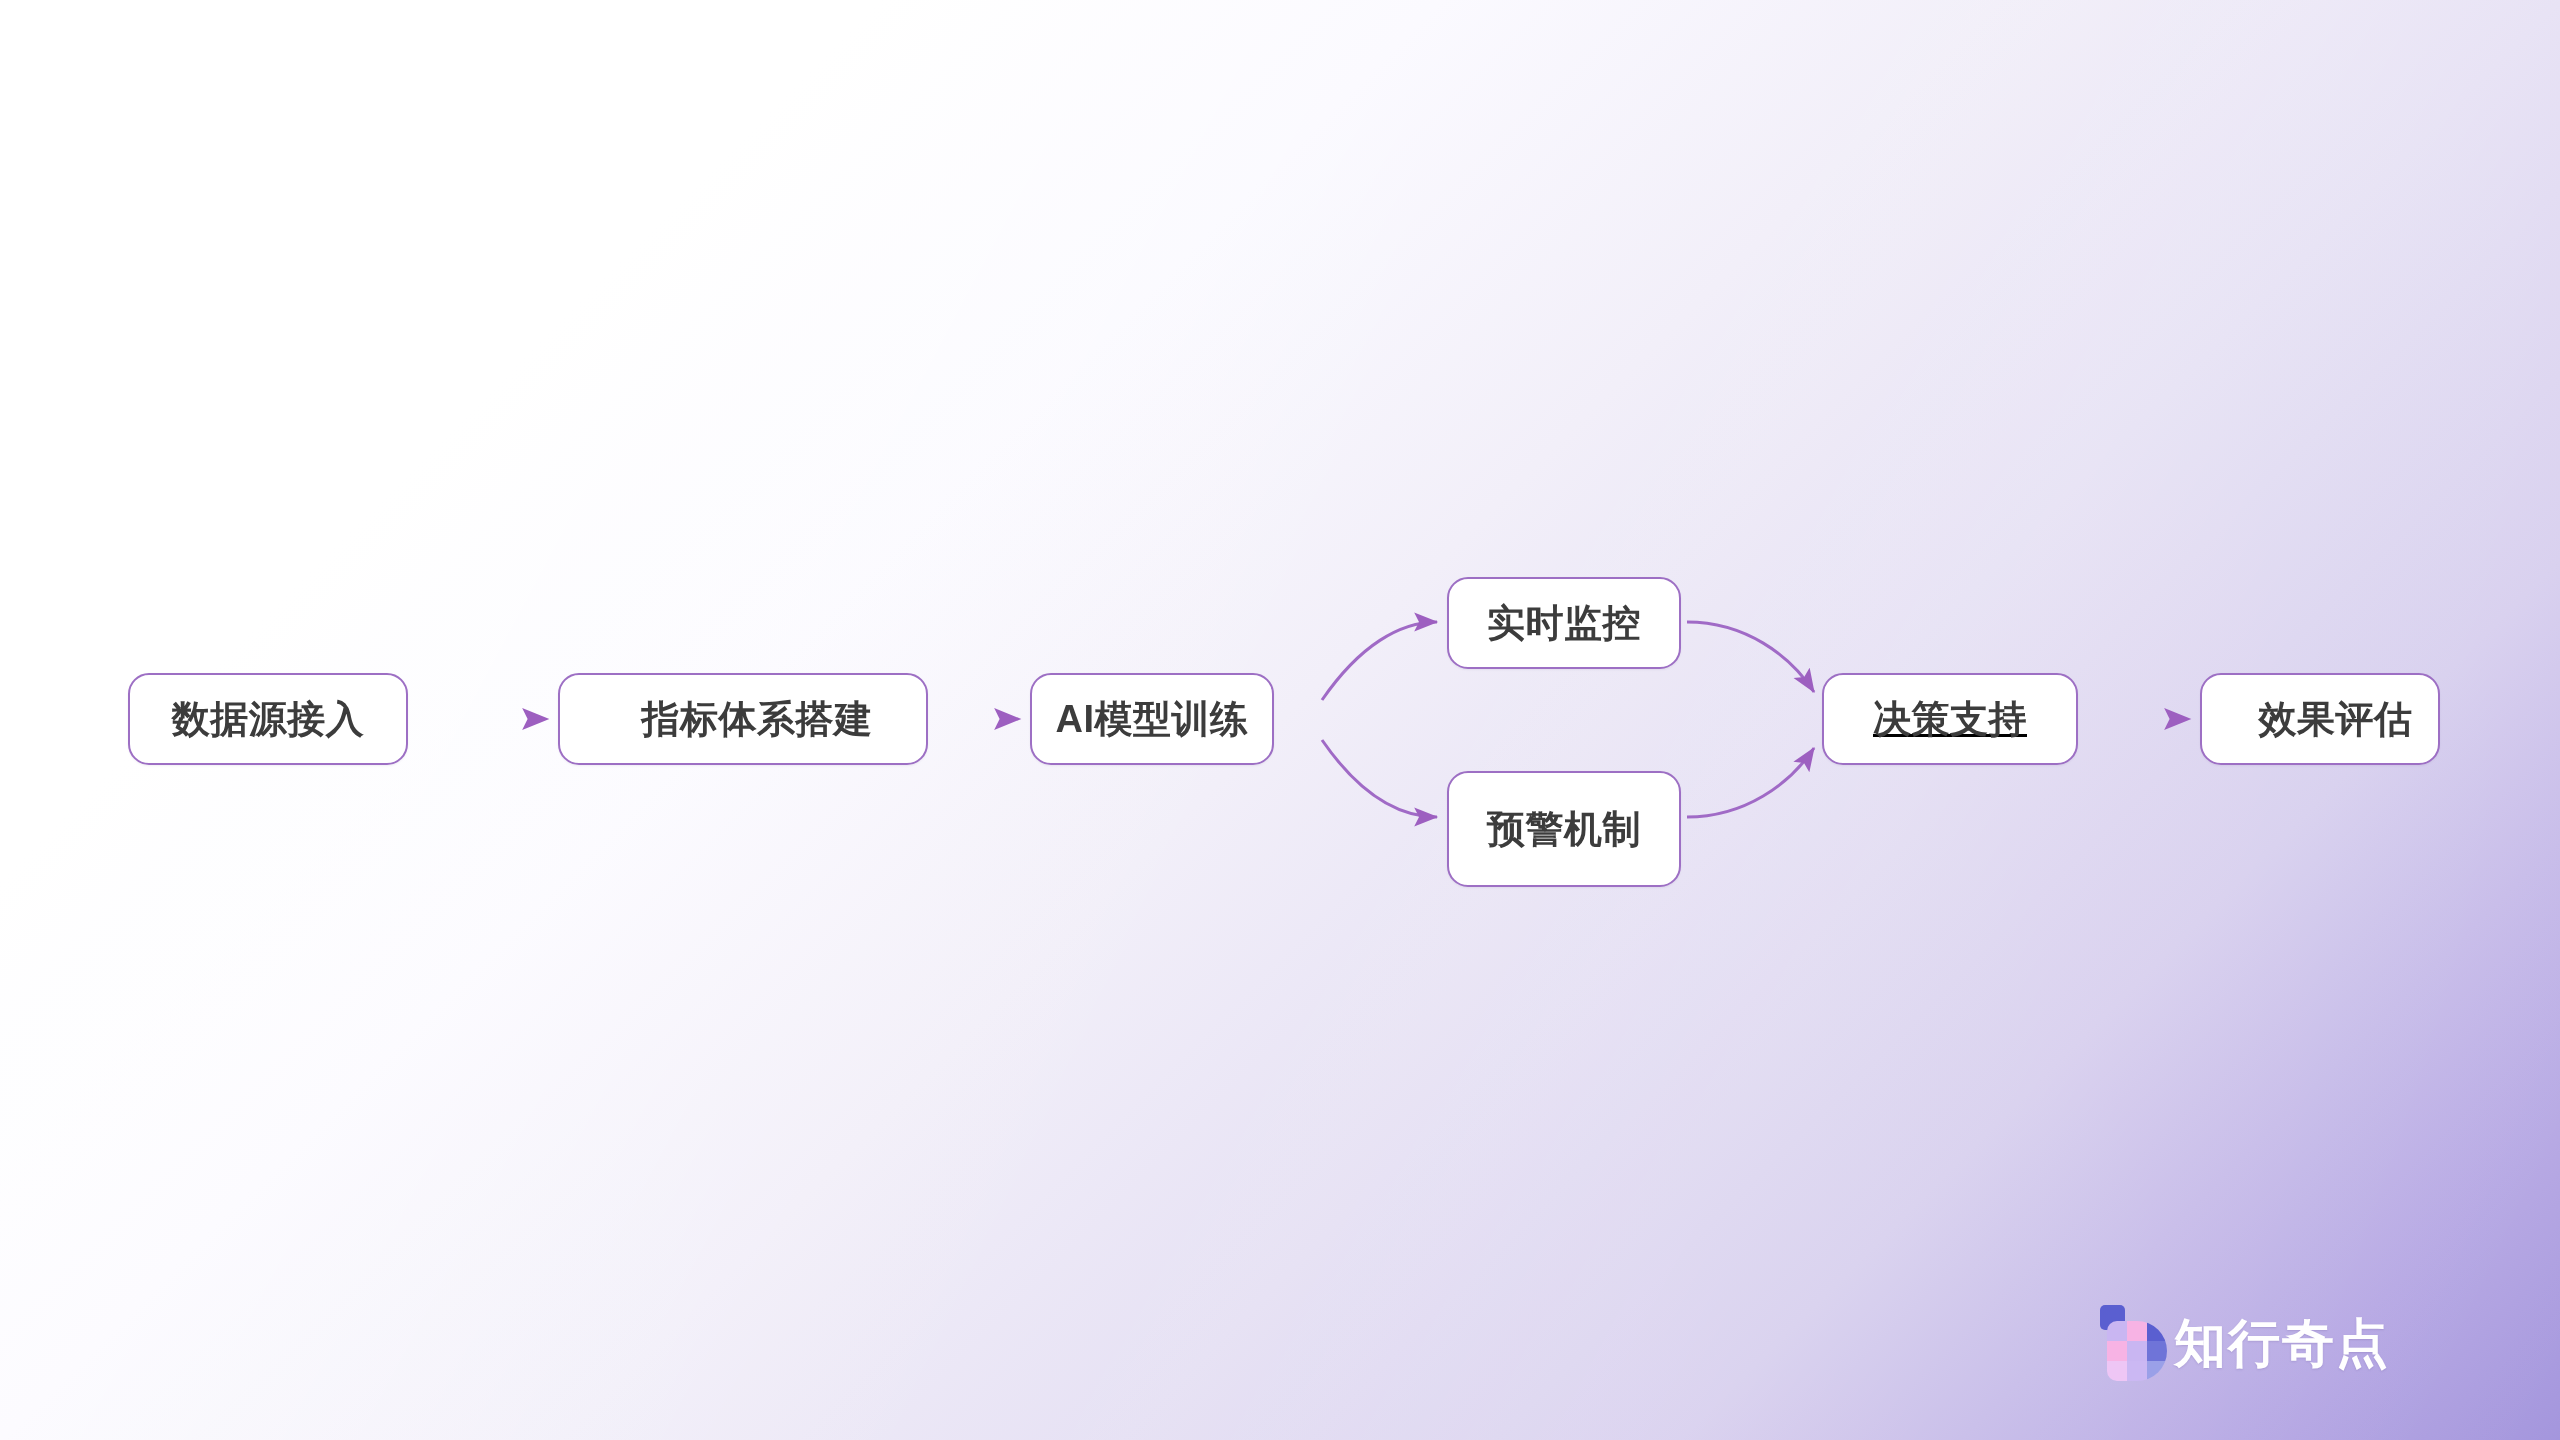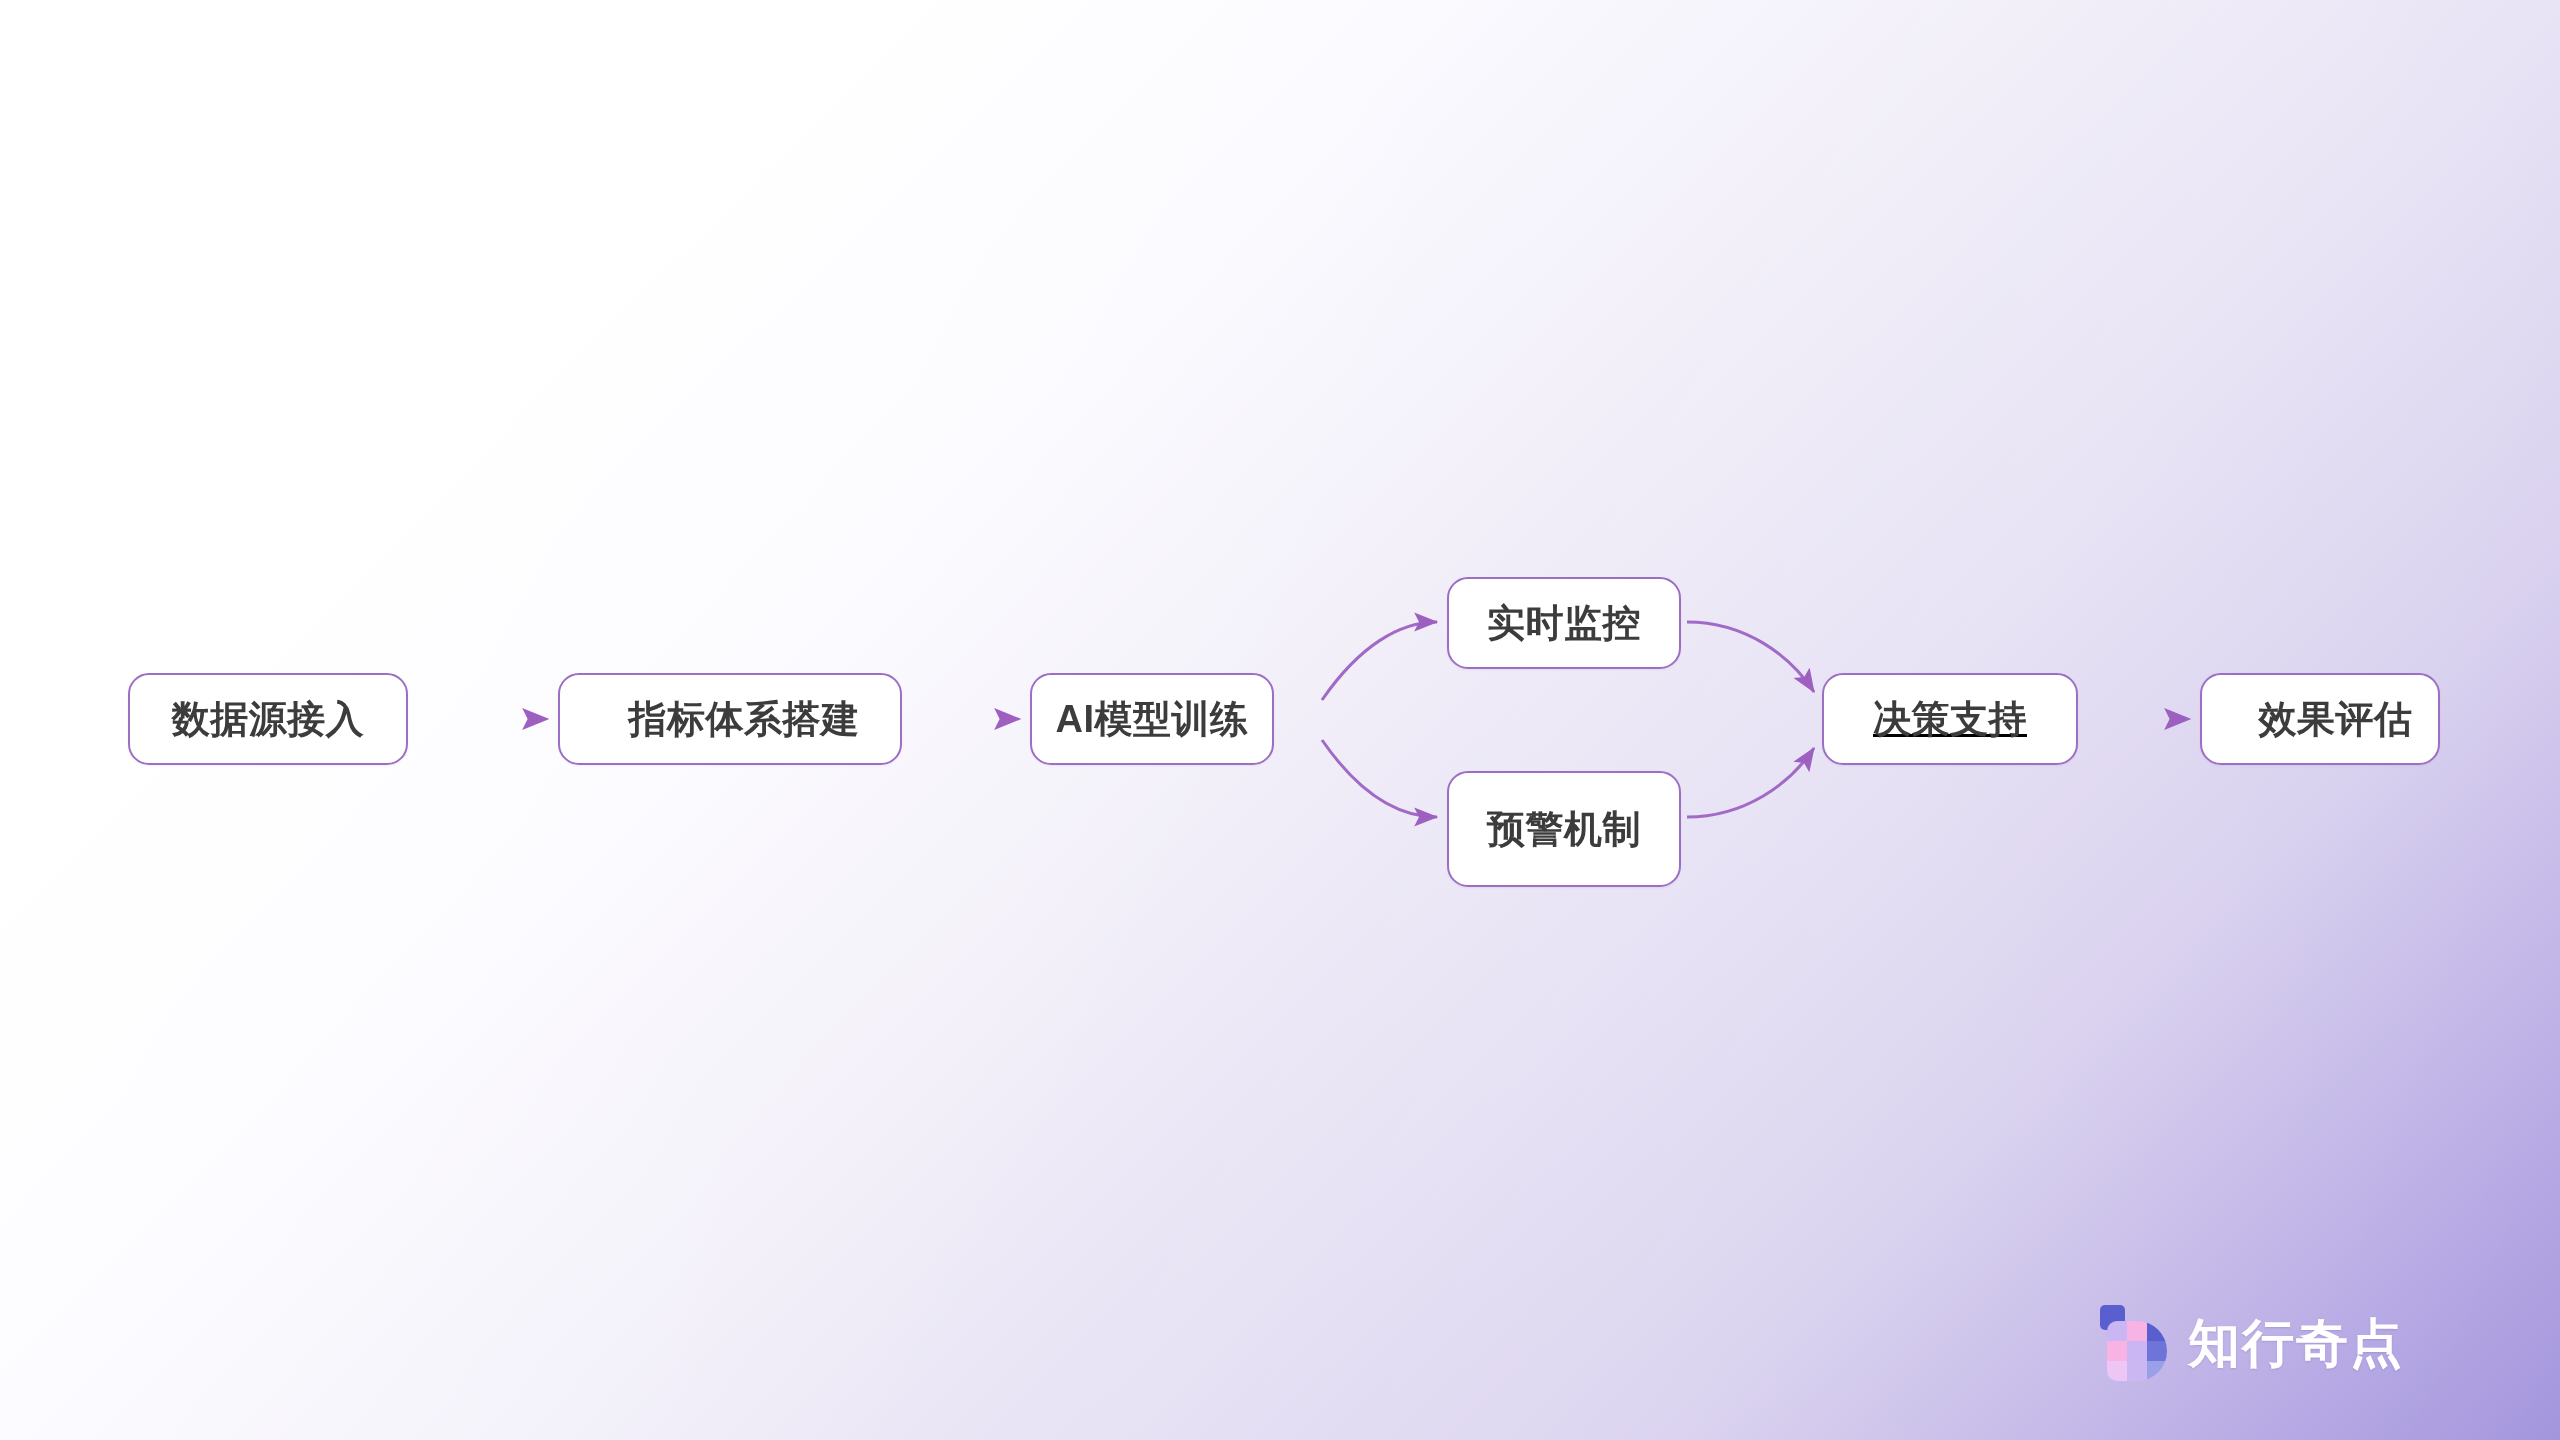--- a/index.html
+++ b/index.html
@@ -66,21 +66,21 @@
     white-space: nowrap;
     line-height: 1;
   }
   
   #brand {
     position: absolute;
     left: 2098px;
     top: 1305px;
     display: flex;
     align-items: center;
-    gap: 18px;
+    gap: 4px;
   }
   #brand-mark {
     position: relative;
     width: 72px;
     height: 76px;
   }
   #brand-mark .chip {
     position: absolute;
     left: 2px;
     top: 0px;
@@ -143,21 +143,21 @@
 
     <path d="M1687,817 C1745,817 1790,784 1814,748" fill="none" stroke="#a06ac6" stroke-width="3" marker-end="url(#arrowhead)"></path>
 
     <line x1="2062" y1="719" x2="2190" y2="719" stroke="url(#edgeFadeH)" stroke-width="3.4" marker-end="url(#arrowhead)"></line>
   </svg>
 
   <div class="node" style="left:128px; top:673px; width:280px; height:92px;">
     <span class="node-label">数据源接入</span>
   </div>
 
-  <div class="node" style="left:558px; top:673px; width:344px; height:92px;padding-left:28px;">
+  <div class="node" style="left:558px; top:673px; width:370px; height:92px;padding-left:28px;">
     <span class="node-label">指标体系搭建</span>
   </div>
 
   <div class="node" style="left:1030px; top:673px; width:244px; height:92px;">
     <span class="node-label">AI模型训练</span>
   </div>
 
   <div class="node" style="left:1447px; top:577px; width:234px; height:92px;">
     <span class="node-label">实时监控</span>
   </div>

